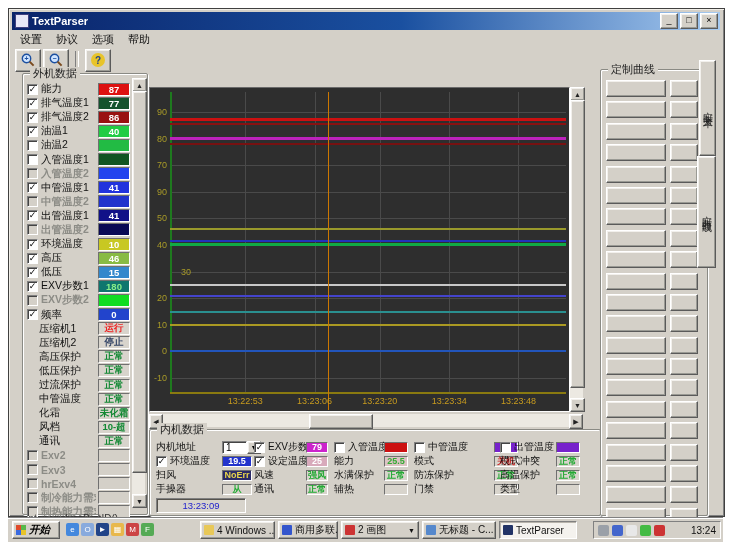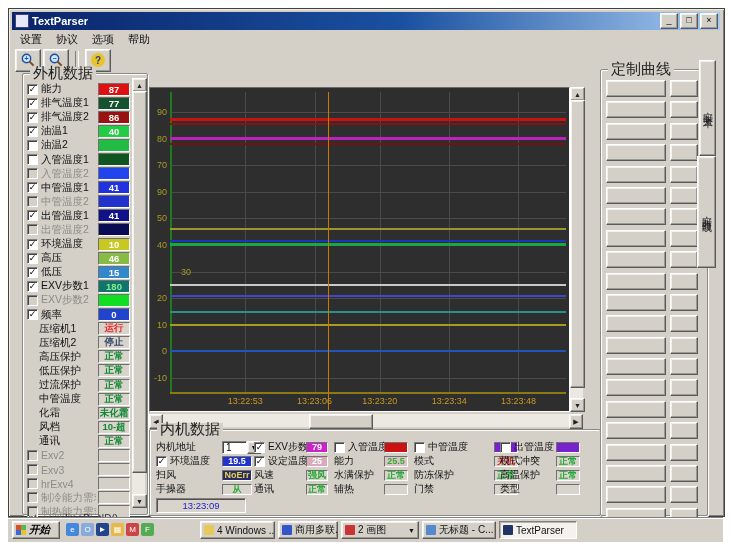--- a/index.html
+++ b/index.html
@@ -4,21 +4,21 @@
 <style>
   html,body{margin:0;padding:0;width:730px;height:543px;overflow:hidden;background:#ffffff;
             font-family:"Liberation Sans","DejaVu Sans",sans-serif;}
   #root{position:absolute;left:0;top:0;width:730px;height:543px;background:#ffffff;}
   .abs{position:absolute;}
   .raised{background:#d4d0c8;border:1px solid;border-color:#ffffff #5a5a5a #5a5a5a #ffffff;
           box-shadow:inset -1px -1px 0 #9a9a94, inset 1px 1px 0 #f2f0ec;}
   .sunken{border:1px solid;border-color:#808080 #ffffff #ffffff #808080;
           box-shadow:inset 1px 1px 0 #55524c;}
   .groupbox{border:1px solid #8a8a84;box-shadow:inset 1px 1px 0 #ffffff,1px 1px 0 #ffffff;border-radius:2px;}
-  .legend{position:absolute;top:-7px;left:7px;background:#d4d0c8;padding:0 3px;font-size:15px;color:#222;line-height:12px;white-space:nowrap;}
+  .legend{position:absolute;top:-7px;left:7px;background:#d4d0c8;padding:0 3px;font-size:11px;color:#222;line-height:12px;white-space:nowrap;}
   
   #app-window{left:8px;top:8px;width:715px;height:507px;background:#d4d0c8;
               border:1px solid #404040;box-shadow:inset 1px 1px 0 #f0eee8, inset -1px -1px 0 #808080;}
   #titlebar{left:3px;top:3px;width:708px;height:18px;
             background:linear-gradient(90deg,#0a246a 0%,#1a50a0 55%,#a6caf0 100%);
             display:flex;align-items:center;padding:0 2px;box-sizing:border-box;}
   #title-icon{width:12px;height:12px;background:#e8e8f8;border:1px solid #404080;margin:0 3px 0 1px;flex:none;}
   #win-title{color:#ffffff;font-size:11px;font-weight:bold;flex:1;white-space:nowrap;overflow:hidden;}
   .win-btn{width:16px;height:14px;margin-left:2px;font-size:9px;line-height:12px;text-align:center;color:#000;flex:none;cursor:default;}
   #menubar{left:4px;top:23px;height:15px;display:flex;align-items:center;font-size:11px;color:#111;}
@@ -27,21 +27,21 @@
   .tool-btn{width:24px;height:21px;display:flex;align-items:center;justify-content:center;}
   .tool-sep{width:2px;height:18px;margin:0 4px;border-left:1px solid #808080;border-right:1px solid #ffffff;}
   
   #outdoor-group{left:13px;top:64px;width:124px;height:440px;}
   #outdoor-rows{position:absolute;left:4px;top:8px;width:103px;}
   .op-row{height:14.1px;display:flex;align-items:center;overflow:hidden;}
   .cb{width:9px;height:9px;flex:none;background:#ffffff;border:1px solid;border-color:#808080 #fff #fff #808080;
       box-shadow:inset 1px 1px 0 #444;font-size:9px;line-height:8px;text-align:center;color:#000;margin-right:3px;}
   .cb.dis{background:#d4d0c8;}
   .op-label{font-size:10.5px;color:#111;white-space:nowrap;overflow:hidden;flex:1;}
-  .op-label.dis{color:#8c8c86;}
+  .op-label.dis{color:#8c8c86;font-weight:bold;}
   .op-badge{width:30px;height:11px;flex:none;margin-left:2px;display:flex;align-items:center;justify-content:center;
             font-size:9.5px;font-weight:bold;border:1px solid;border-color:#707070 #fff #fff #707070;}
   .op-status{background:#d8d4cc;}
   .op-blank{background:#d4d0c8;}
   #outdoor-scroll{position:absolute;right:2px;top:4px;width:13px;height:430px;background:#ece9e2;}
   
   #chart-zone{left:140px;top:78px;width:421px;height:325px;background:#2e2e2e;
               border:1px solid;border-color:#6a6a6a #fdfdfd #fdfdfd #6a6a6a;box-sizing:border-box;}
   #plot-area{position:absolute;left:20px;top:4px;width:396px;height:302px;}
   .ytick{position:absolute;left:0;width:17px;text-align:right;font-size:9px;color:#a89a28;}
@@ -656,17 +656,27 @@
         </div>
         <div class="task-btn raised" style="width: 74px;">
           <div class="task-icon" style="background: rgb(85, 136, 204);"></div>
           <span>无标题 - C...</span>
         </div>
         <div class="task-btn raised active" style="width: 78px;">
           <div class="task-icon" style="background: rgb(34, 51, 102);"></div>
           <span>TextParser</span>
         </div>
       </div>
+    <div id="tray">
+      <span id="tray-icons" style="display:flex;gap:3px;">
+          <div class="tray-icon" style="background: rgb(154, 160, 168);"></div>
+          <div class="tray-icon" style="background: rgb(68, 102, 204);"></div>
+          <div class="tray-icon" style="background: rgb(232, 232, 232);"></div>
+          <div class="tray-icon" style="background: rgb(68, 187, 68);"></div>
+          <div class="tray-icon" style="background: rgb(204, 51, 51);"></div>
+        </span>
+      <span id="tray-clock">13:24</span>
+    </div>
   </div>
 
 <div class="side-tab abs raised" style="left: 699px; top: 60px; width: 15px; height: 94px;">实时文本</div>
     <div class="side-tab abs raised" style="left: 697px; top: 156px; width: 17px; height: 110px;">实时曲线</div>
   </div>
 
 </body></html>

